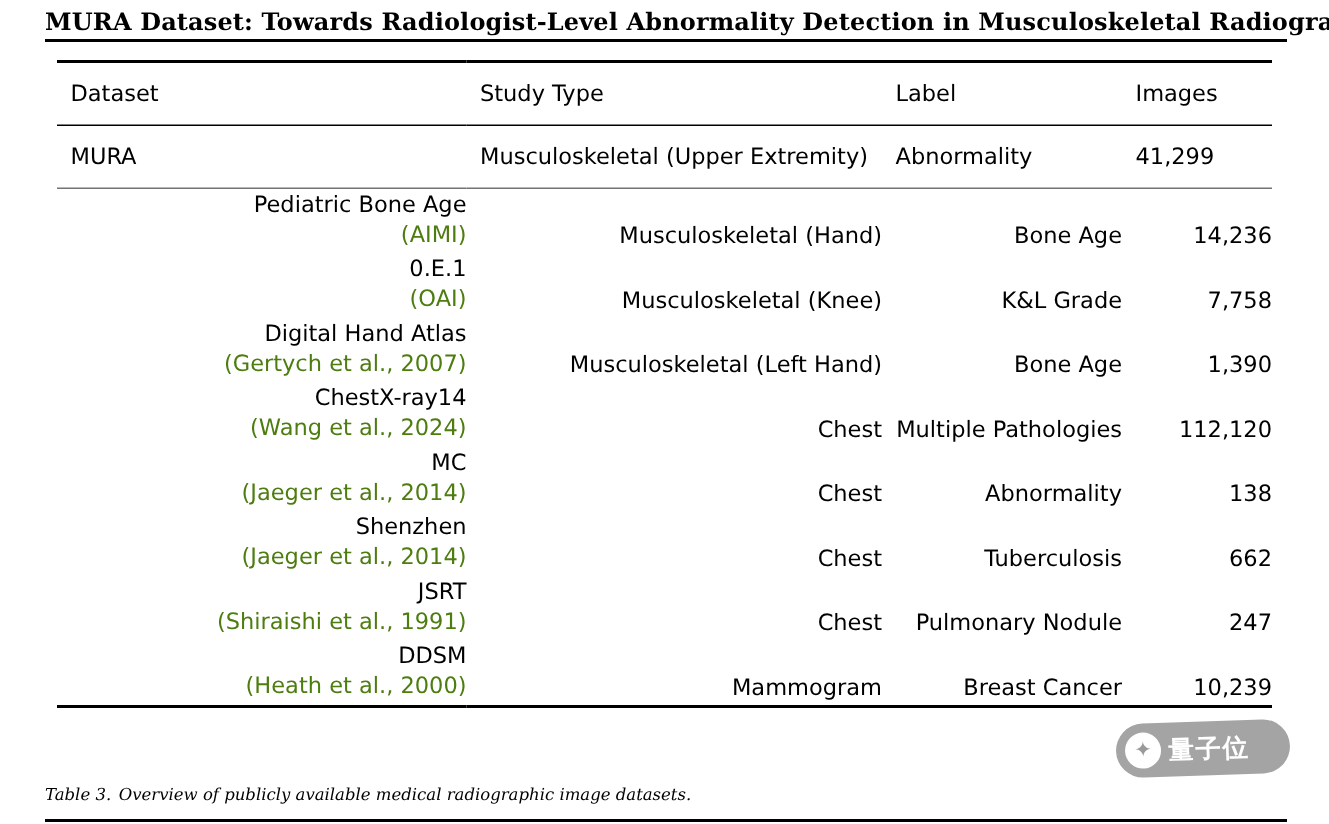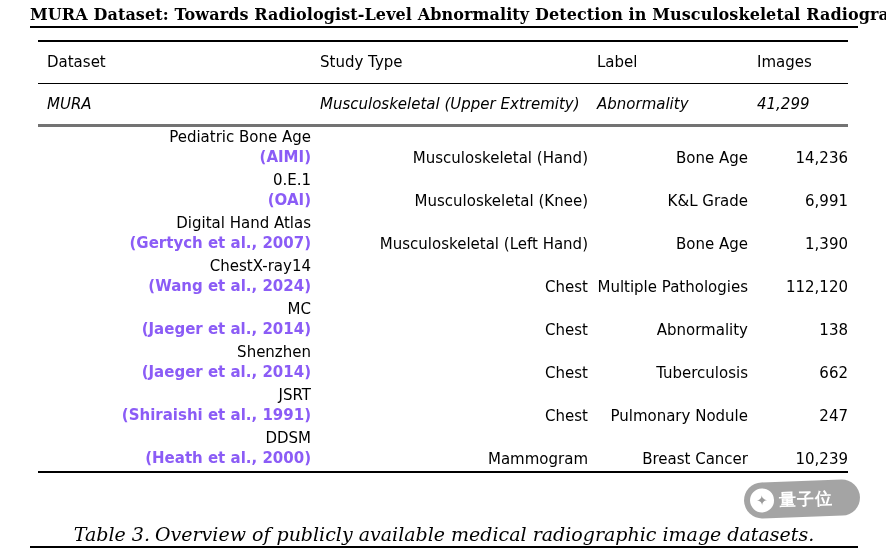--- a/index.html
+++ b/index.html
@@ -64,47 +64,44 @@
     border-bottom: 1px solid #000;
   }
   thead th { vertical-align: middle; }
   th.col-images, td.col-images {
     text-align: right;
     padding-right: 18px;
     padding-left: 0;
   }
   tr.row-single {
     height: 42px;
-    border-bottom: 3px solid #737373;
-    font-style: italic;
+    border-bottom: 1px solid #737373;
   }
   tr.row-single td { vertical-align: middle; }
   tr.row-double { height: 43px; }
   tr.row-double td {
     vertical-align: bottom;
     padding-bottom: 3px;
     text-align: right;
   }
   .ds-name { line-height: 20px; }
   .ds-cite {
     line-height: 20px;
-    color: #8b5cf6;
-    font-weight: bold;
+    color: #4d7c0f;
   }
 
   
   .caption {
     position: absolute;
     top: 523px;
     left: 30px;
     right: 28px;
-    text-align: center;
     font-family: "DejaVu Serif", serif;
     font-style: italic;
-    font-size: 19px;
+    font-size: 11px;
   }
   .caption .cap-label { margin-right: 5px; }
   .bottom-rule {
     position: absolute;
     top: 546px;
     left: 30px;
     right: 28px;
     height: 2px;
     background: #000;
   }
@@ -188,21 +185,21 @@
         <td class="col-images">14,236</td>
       </tr>
 
       <tr class="row-double">
         <td>
           <div class="ds-name">0.E.1</div>
           <div class="ds-cite">(OAI)</div>
         </td>
         <td>Musculoskeletal (Knee)</td>
         <td>K&amp;L Grade</td>
-        <td class="col-images">6,991</td>
+        <td class="col-images">7,758</td>
       </tr>
 
       <tr class="row-double">
         <td>
           <div class="ds-name">Digital Hand Atlas</div>
           <div class="ds-cite">(Gertych et al., 2007)</div>
         </td>
         <td>Musculoskeletal (Left Hand)</td>
         <td>Bone Age</td>
         <td class="col-images">1,390</td>

